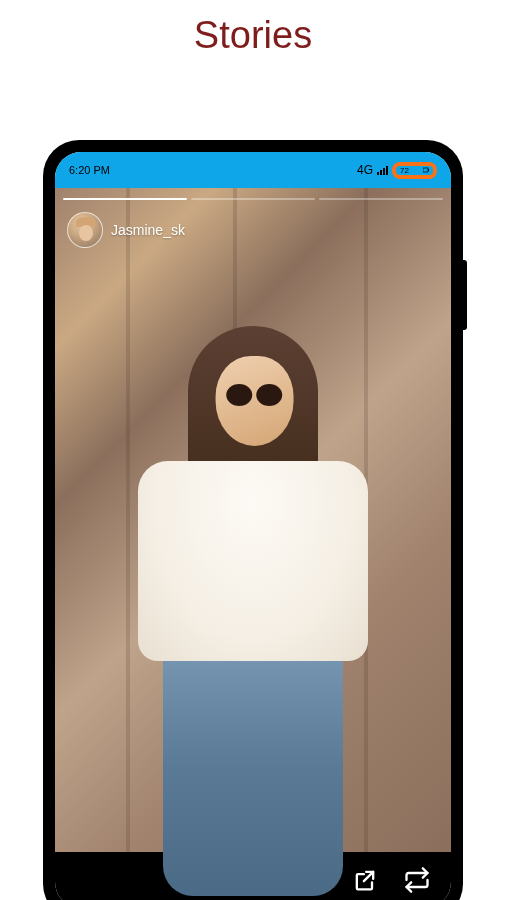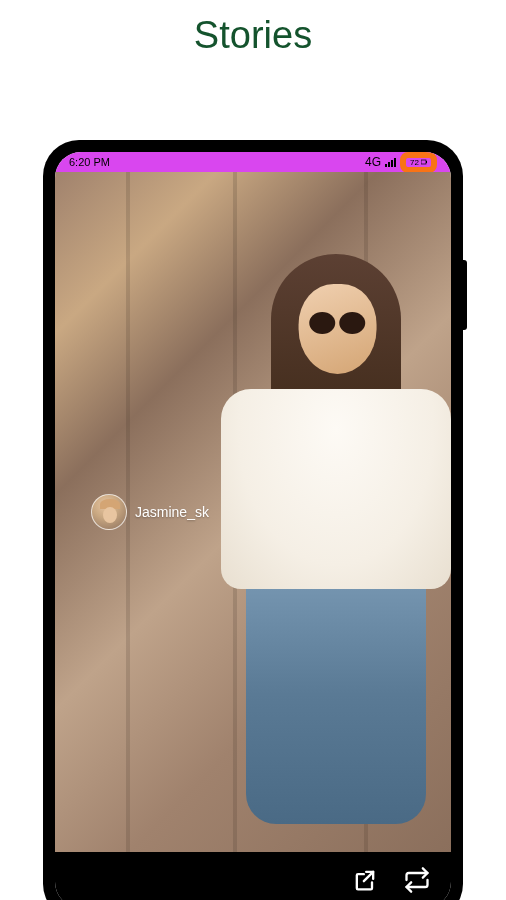--- a/index.html
+++ b/index.html
@@ -18,21 +18,21 @@
     }
     .headline-bold {
       font-size: 40px;
       font-weight: 800;
       color: #000;
       letter-spacing: -1px;
     }
     .headline-light {
       font-size: 38px;
       font-weight: 400;
-      color: #14532d;
+      color: #7f1d1d;
       margin-top: -6px;
     }
     .phone-frame {
       position: absolute;
       left: 50%;
       transform: translateX(-50%);
       top: 140px;
       width: 420px;
       height: 780px;
       background: #000;
@@ -51,58 +51,58 @@
     .phone-screen {
       width: 100%;
       height: 100%;
       background: #fff;
       border-radius: 26px;
       overflow: hidden;
       display: flex;
       flex-direction: column;
     }
     .status-bar {
-      height: 20px;
+      height: 36px;
       display: flex;
       align-items: center;
       justify-content: space-between;
       padding: 0 14px;
       font-size: 11px;
       color: #000;
-      background: #d946ef;
+      background: #0ea5e9;
     }
     .status-right {
       display: flex;
       align-items: center;
       gap: 4px;
     }
     .signal-icon {
       display: flex;
       align-items: flex-end;
       gap: 1px;
     }
     .signal-bar {
       width: 2px;
       background: #000;
     }
     .battery-pill {
       display: flex;
       align-items: center;
-      border: 6px solid #f97316;
+      border: 4px solid #f97316;
       border-radius: 8px;
       padding: 0 4px;
       font-size: 8px;
-      gap: 2px;
+      gap: 14px;
     }
     .story-container {
       flex: 1;
       position: relative;
       background: linear-gradient(135deg, #a0826d 0%, #c9a882 15%, #8b6f5c 30%, #bfa38a 50%, #a0826d 70%, #8b6f5c 100%);
       display: flex;
-      flex-direction: row;
+      flex-direction: column;
     }
     .columns-bg {
       position: absolute;
       inset: 0;
       opacity: 0.35;
     }
     .col-line {
       position: absolute;
       top: 0;
       bottom: 0;

